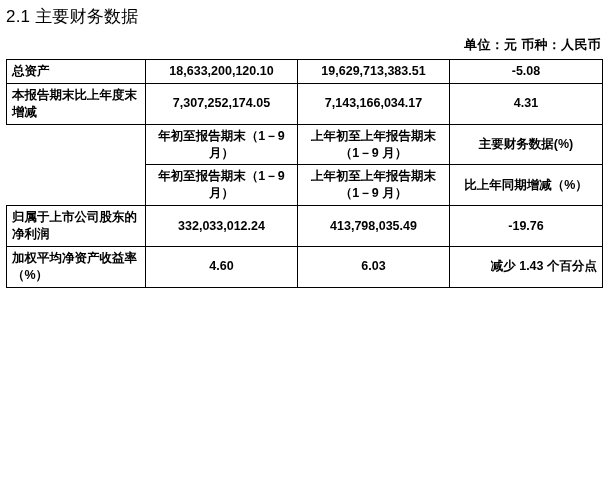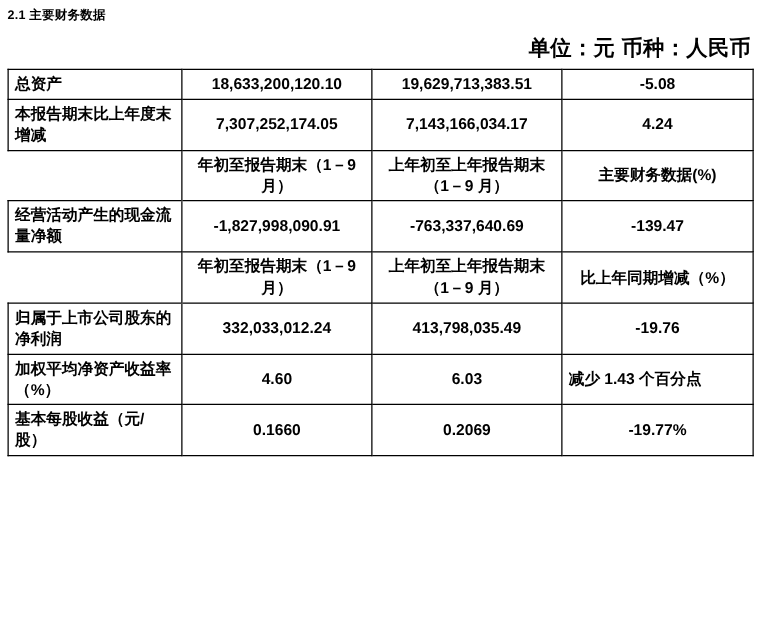--- a/index.html
+++ b/index.html
@@ -16,28 +16,28 @@
     overflow: hidden;
   }
   .page {
     width: 609px;
     height: 496px;
     position: relative;
     box-sizing: border-box;
     padding: 0;
   }
   .section-title {
-    font-size: 10px;
-    font-weight: bold;
+    font-size: 17px;
+    font-weight: normal;
     padding: 5px 0 0 6px;
     letter-spacing: 0.2px;
   }
   .unit-line {
     text-align: right;
-    font-size: 17px;
+    font-size: 13px;
     font-weight: bold;
     padding: 8px 8px 5px 0;
     letter-spacing: 0.3px;
   }
   table.fin {
     border-collapse: collapse;
     width: 596px;
     margin-left: 6px;
     table-layout: fixed;
   }
@@ -55,21 +55,21 @@
   col.c4 { width: 153px; }
   .lbl {
     text-align: left;
     margin-top: 40px;
   }
   .num {
     text-align: center;
     padding-right: 7px;
   }
   .ctr {
-    text-align: left;
+    text-align: right;
     margin-top: 19px;
   }
   .blank {
     border-left: none !important;
     border-top: none !important;
     border-bottom: none !important;
   }
   .topblank {
     border: none !important;
   }
@@ -105,36 +105,30 @@
         <td class="lbl">总资产</td>
         <td class="num">18,633,200,120.10</td>
         <td class="num">19,629,713,383.51</td>
         <td class="num">-5.08</td>
       </tr>
 
       <tr>
         <td class="lbl">本报告期末比上年度末增减</td>
         <td class="num">7,307,252,174.05</td>
         <td class="num">7,143,166,034.17</td>
-        <td class="num">4.24</td>
+        <td class="num">4.31</td>
       </tr>
 
       <tr>
         <td class="blank"></td>
         <td class="two-line">年初至报告期末（1－9 月）</td>
         <td class="two-line">上年初至上年报告期末（1－9 月）</td>
         <td class="two-line">主要财务数据(%)</td>
       </tr>
 
-      <tr>
-        <td class="lbl">经营活动产生的现金流量净额</td>
-        <td class="num">-1,827,998,090.91</td>
-        <td class="num">-763,337,640.69</td>
-        <td class="num">-139.47</td>
-      </tr>
 
       <tr>
         <td class="blank"></td>
         <td class="two-line">年初至报告期末（1－9 月）</td>
         <td class="two-line">上年初至上年报告期末（1－9 月）</td>
         <td class="two-line">比上年同期增减（%）</td>
       </tr>
 
 
       <tr>
@@ -145,22 +139,16 @@
       </tr>
 
 
       <tr>
         <td class="lbl">加权平均净资产收益率（%）</td>
         <td class="num">4.60</td>
         <td class="num">6.03</td>
         <td class="ctr">减少 1.43 个百分点</td>
       </tr>
 
-      <tr>
-        <td class="lbl">基本每股收益（元/股）</td>
-        <td class="num">0.1660</td>
-        <td class="num">0.2069</td>
-        <td class="num">-19.77%</td>
-      </tr>
     </tbody>
   </table>
 
 </div>
 
 </body></html>

